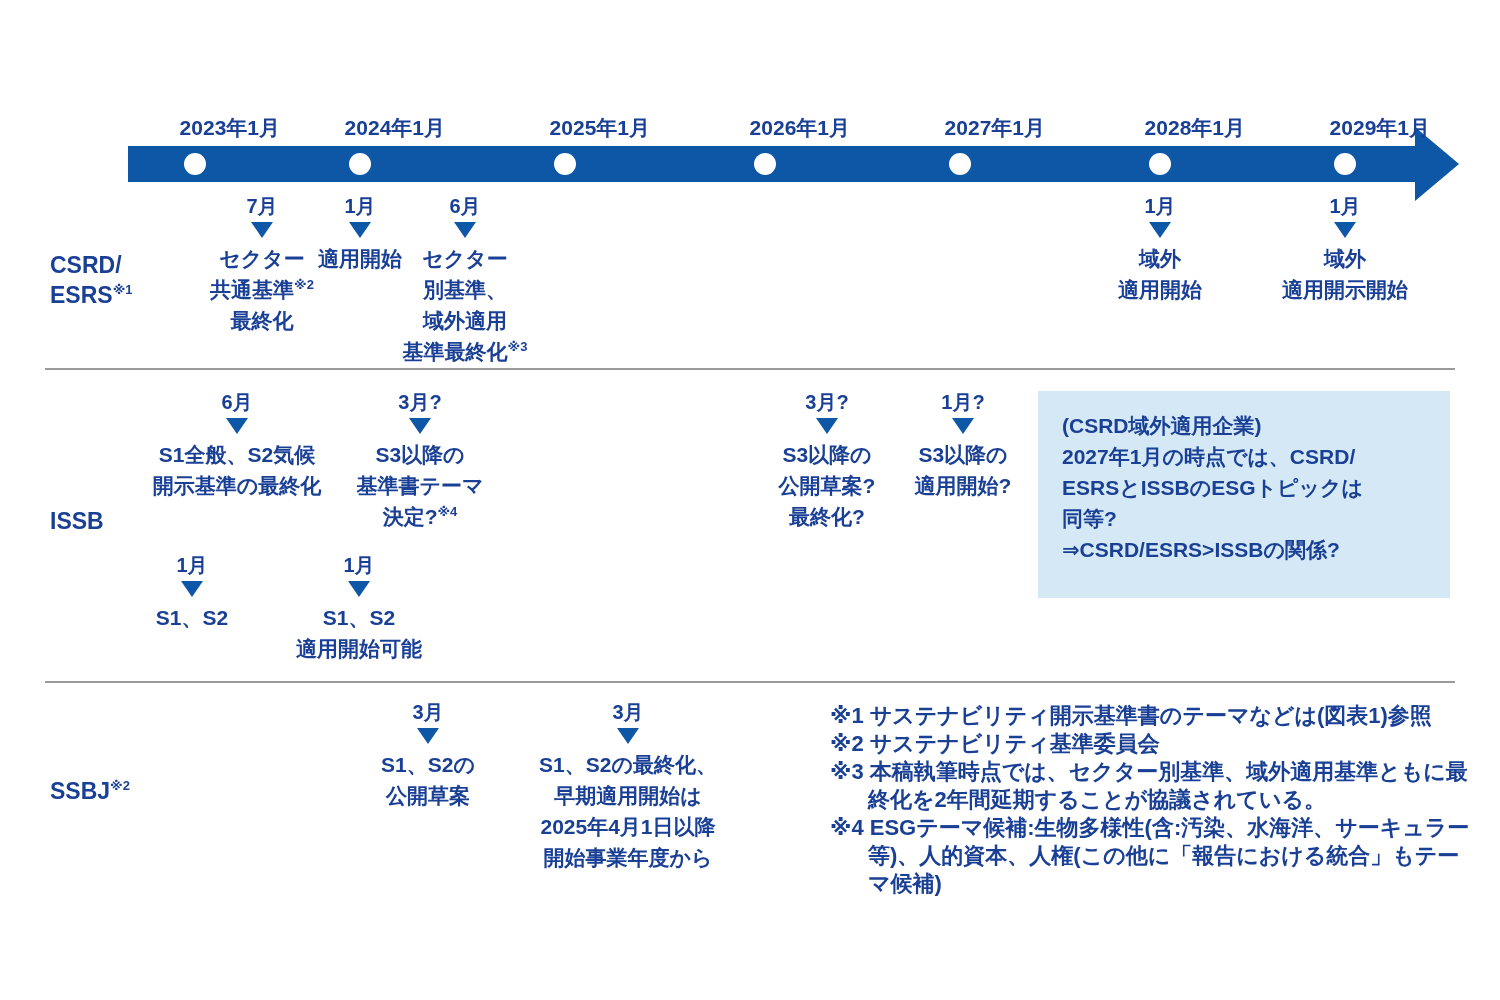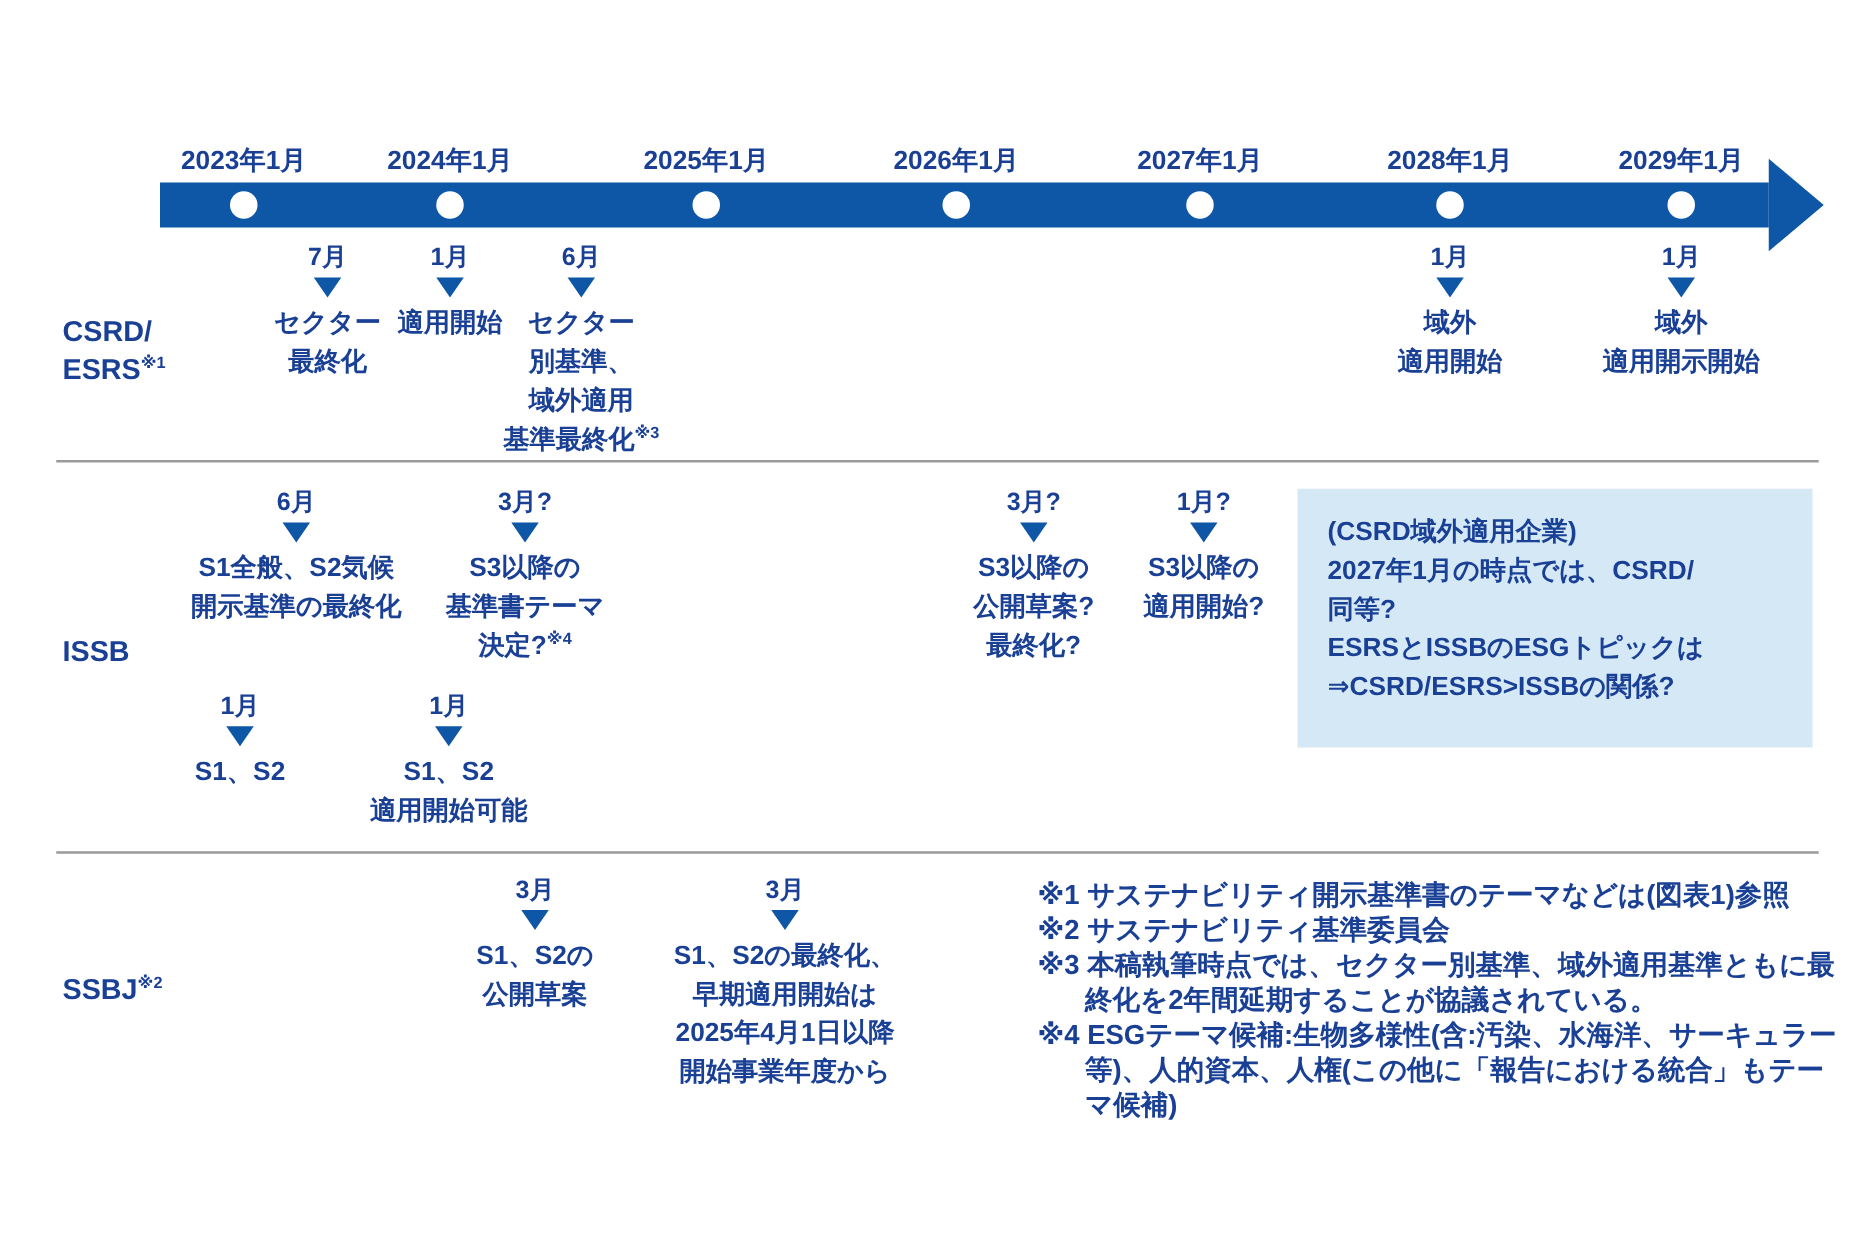--- a/index.html
+++ b/index.html
@@ -11,21 +11,21 @@
   *{margin:0;padding:0;box-sizing:border-box;}
   body{background:#ffffff;font-family:"Liberation Sans","DejaVu Sans",sans-serif;}
   .canvas{position:relative;width:1500px;height:1000px;background:#ffffff;overflow:hidden;color:var(--navy);}
 
   
   .tl-bar{position:absolute;left:128px;top:146px;width:1287px;height:36px;background:var(--blue);}
   .tl-arrow{position:absolute;left:1415px;top:127px;width:0;height:0;
             border-top:37px solid transparent;border-bottom:37px solid transparent;
             border-left:44px solid var(--blue);}
   .tl-dot{position:absolute;top:153px;width:22px;height:22px;border-radius:50%;background:#ffffff;}
-  .tl-year{position:absolute;top:114px;width:170px;text-align:center;
+  .tl-year{position:absolute;top:114px;width:170px;text-align:right;
            font-size:21px;font-weight:600;color:var(--navy);}
 
   
   .divider{position:absolute;left:45px;width:1410px;height:2px;background:var(--divider);}
 
   
   .rowlabel{position:absolute;left:50px;font-size:23px;font-weight:700;line-height:30px;color:var(--navy);}
   .rowlabel sup, .line sup{font-size:13px;vertical-align:super;line-height:0;}
 
   
@@ -72,20 +72,21 @@
 
   <div class="rowlabel" style="top:250px">
     <div>CSRD/</div>
     <div><span>ESRS</span><sup>※1</sup></div>
   </div>
 
   <div class="event" style="left:262px;top:194px">
     <div class="month">7月</div>
     <div class="tri"></div>
     <div class="line"><span>セクター</span></div>
+    <div class="line"><span>共通基準</span><sup>※2</sup></div>
     <div class="line"><span>最終化</span></div>
   </div>
 
   <div class="event" style="left:360px;top:194px">
     <div class="month">1月</div>
     <div class="tri"></div>
     <div class="line"><span>適用開始</span></div>
   </div>
 
   <div class="event" style="left:465px;top:194px">
@@ -154,22 +155,22 @@
   <div class="event" style="left:359px;top:553px">
     <div class="month">1月</div>
     <div class="tri"></div>
     <div class="line"><span>S1、S2</span></div>
     <div class="line"><span>適用開始可能</span></div>
   </div>
 
   <div class="callout">
     <div class="cline">(CSRD域外適用企業)</div>
     <div class="cline">2027年1月の時点では、CSRD/</div>
+    <div class="cline">ESRSとISSBのESGトピックは</div>
     <div class="cline">同等?</div>
-    <div class="cline">ESRSとISSBのESGトピックは</div>
     <div class="cline cbold">⇒CSRD/ESRS&gt;ISSBの関係?</div>
   </div>
 
   <div class="divider" style="top:681px"></div>
 
   <div class="rowlabel" style="top:776px">
     <span>SSBJ</span><sup>※2</sup>
   </div>
 
   <div class="event" style="left:428px;top:700px">

